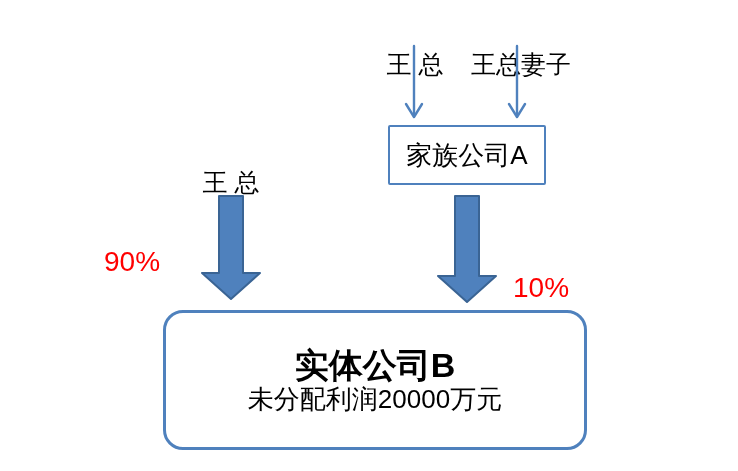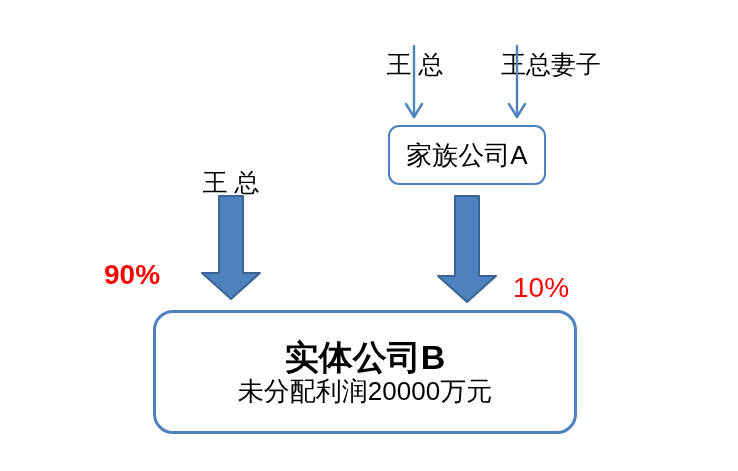--- a/index.html
+++ b/index.html
@@ -46,31 +46,31 @@
     justify-content: center;
     text-align: center;
     box-sizing: border-box;
   }
   .family-box {
     left: 388px;
     top: 125px;
     width: 158px;
     height: 60px;
     border-width: 2.5px;
-    border-radius: 11px;
+    border-radius: 2px;
   }
   .family-box .box-label {
     font-size: 26px;
     color: var(--text-black, #000);
   }
   .entity-box {
-    left: 153px;
+    left: 163px;
     top: 310px;
     width: 424px;
-    height: 124px;
+    height: 140px;
     border-width: 3px;
     border-radius: 20px;
   }
   .entity-title {
     font-size: 34px;
     font-weight: bold;
     color: var(--text-black, #000);
     line-height: 1.2;
   }
   .entity-subtitle {
@@ -100,42 +100,42 @@
     stroke-width: 2;
     stroke-linejoin: round;
   }
 </style>
 </head>
 <body>
 
 <div class="canvas">
 
   <div class="label top-label" style="left:415px;">王 总</div>
-  <div class="label top-label" style="left:551px;">王总妻子</div>
+  <div class="label top-label" style="left:521px;">王总妻子</div>
 
   <div class="label left-label" style="left:231px;">王 总</div>
 
   <svg class="arrow-layer" viewBox="0 0 738 471" xmlns="http://www.w3.org/2000/svg">
 
     <g>
       <line class="thin-arrow" x1="414" y1="46" x2="414" y2="116"></line>
       <polyline class="thin-arrow" points="406,104 414,117 422,104"></polyline>
     </g>
 
     <g>
       <line class="thin-arrow" x1="517" y1="46" x2="517" y2="116"></line>
       <polyline class="thin-arrow" points="509,104 517,117 525,104"></polyline>
     </g>
 
     <polygon class="thick-arrow" points="219,196 243,196 243,273 260,273 231,299 202,273 219,273"></polygon>
 
     <polygon class="thick-arrow" points="455,196 479,196 479,276 496,276 467,302 438,276 455,276"></polygon>
   </svg>
 
-  <div class="label pct-label" style="left:104px; top:219px;font-weight:bold;">90%</div>
+  <div class="label pct-label" style="left:104px; top:206px;">90%</div>
   <div class="label pct-label" style="left:513px; top:232px;">10%</div>
 
   <div class="node-box family-box">
     <div class="box-label">家族公司A</div>
   </div>
 
   <div class="node-box entity-box">
     <div class="entity-title">实体公司B</div>
     <div class="entity-subtitle">未分配利润20000万元</div>
   </div>

